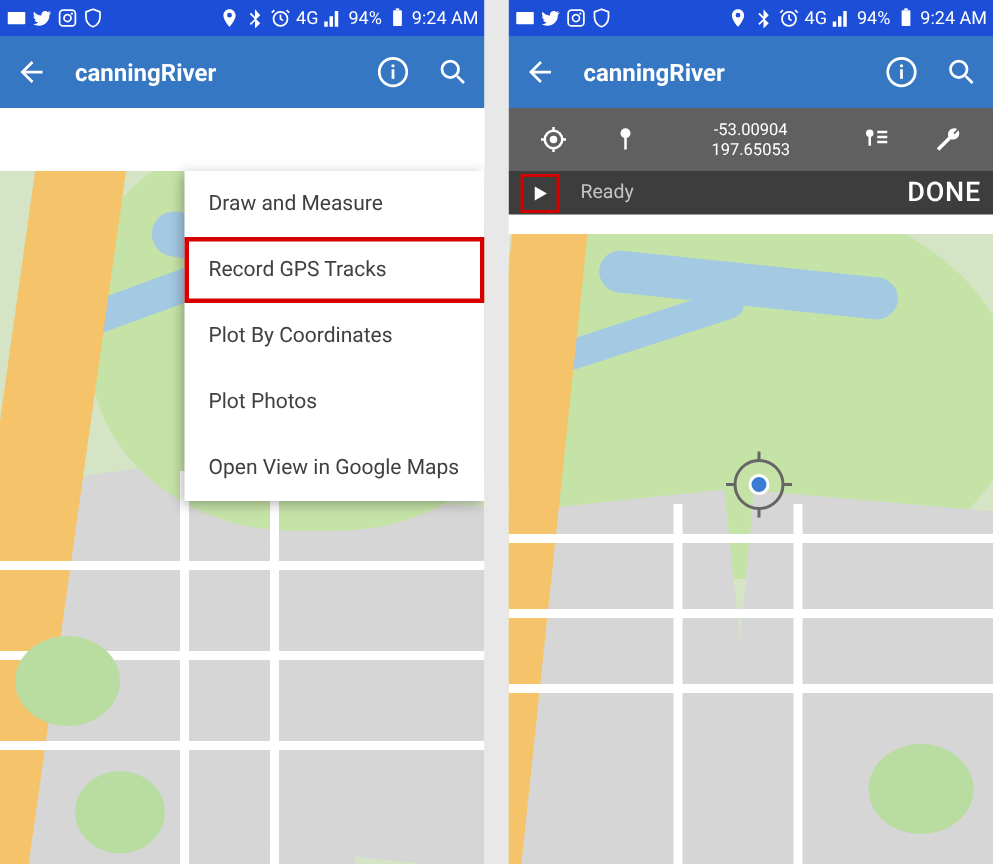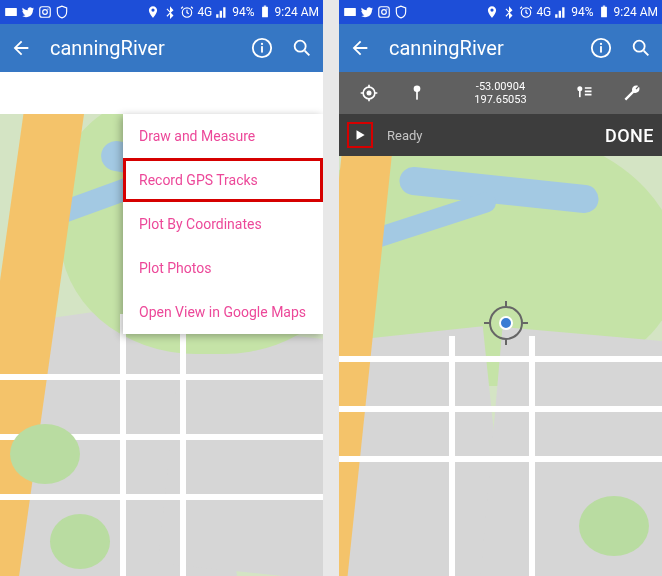--- a/index.html
+++ b/index.html
@@ -39,21 +39,21 @@
   
   .app-bar {
     height: 48px;
     background: #3677c4;
     color: #fff;
     display: flex;
     align-items: center;
     padding: 0 10px;
     gap: 18px;
   }
-  .app-title { flex: 1; font-size: 20px; font-weight: 400; }
+  .app-title { flex: 1; font-size: 16px; font-weight: 700; }
   .app-bar svg { width: 22px; height: 22px; fill: #fff; }
 
   
   .toolbar {
     height: 42px;
     background: #606060;
     color: #fff;
     display: flex;
     align-items: center;
     justify-content: space-around;
@@ -63,21 +63,21 @@
   .coord-box {
     font-size: 11px;
     text-align: center;
     line-height: 1.2;
     color: #fff;
     min-width: 90px;
   }
 
   
   .rec-bar {
-    height: 42px;
+    height: 29px;
     background: #3d3d3d;
     color: #fff;
     display: flex;
     align-items: center;
     padding: 0 8px;
     gap: 14px;
     font-size: 13px;
   }
   .rec-play {
     border: 2px solid #d60000;
@@ -138,21 +138,21 @@
     top: 114px;
     right: 0;
     width: 200px;
     background: #fff;
     box-shadow: -2px 2px 8px rgba(0,0,0,.3);
     z-index: 20;
   }
   .ctx-item {
     padding: 14px 16px;
     font-size: 14px;
-    color: #ec4899;
+    color: #404040;
     border-bottom: 0;
   }
   .ctx-item.hl {
     outline: 3px solid #d60000;
     outline-offset: -3px;
   }
 </style>
 </head>
 <body>
 

